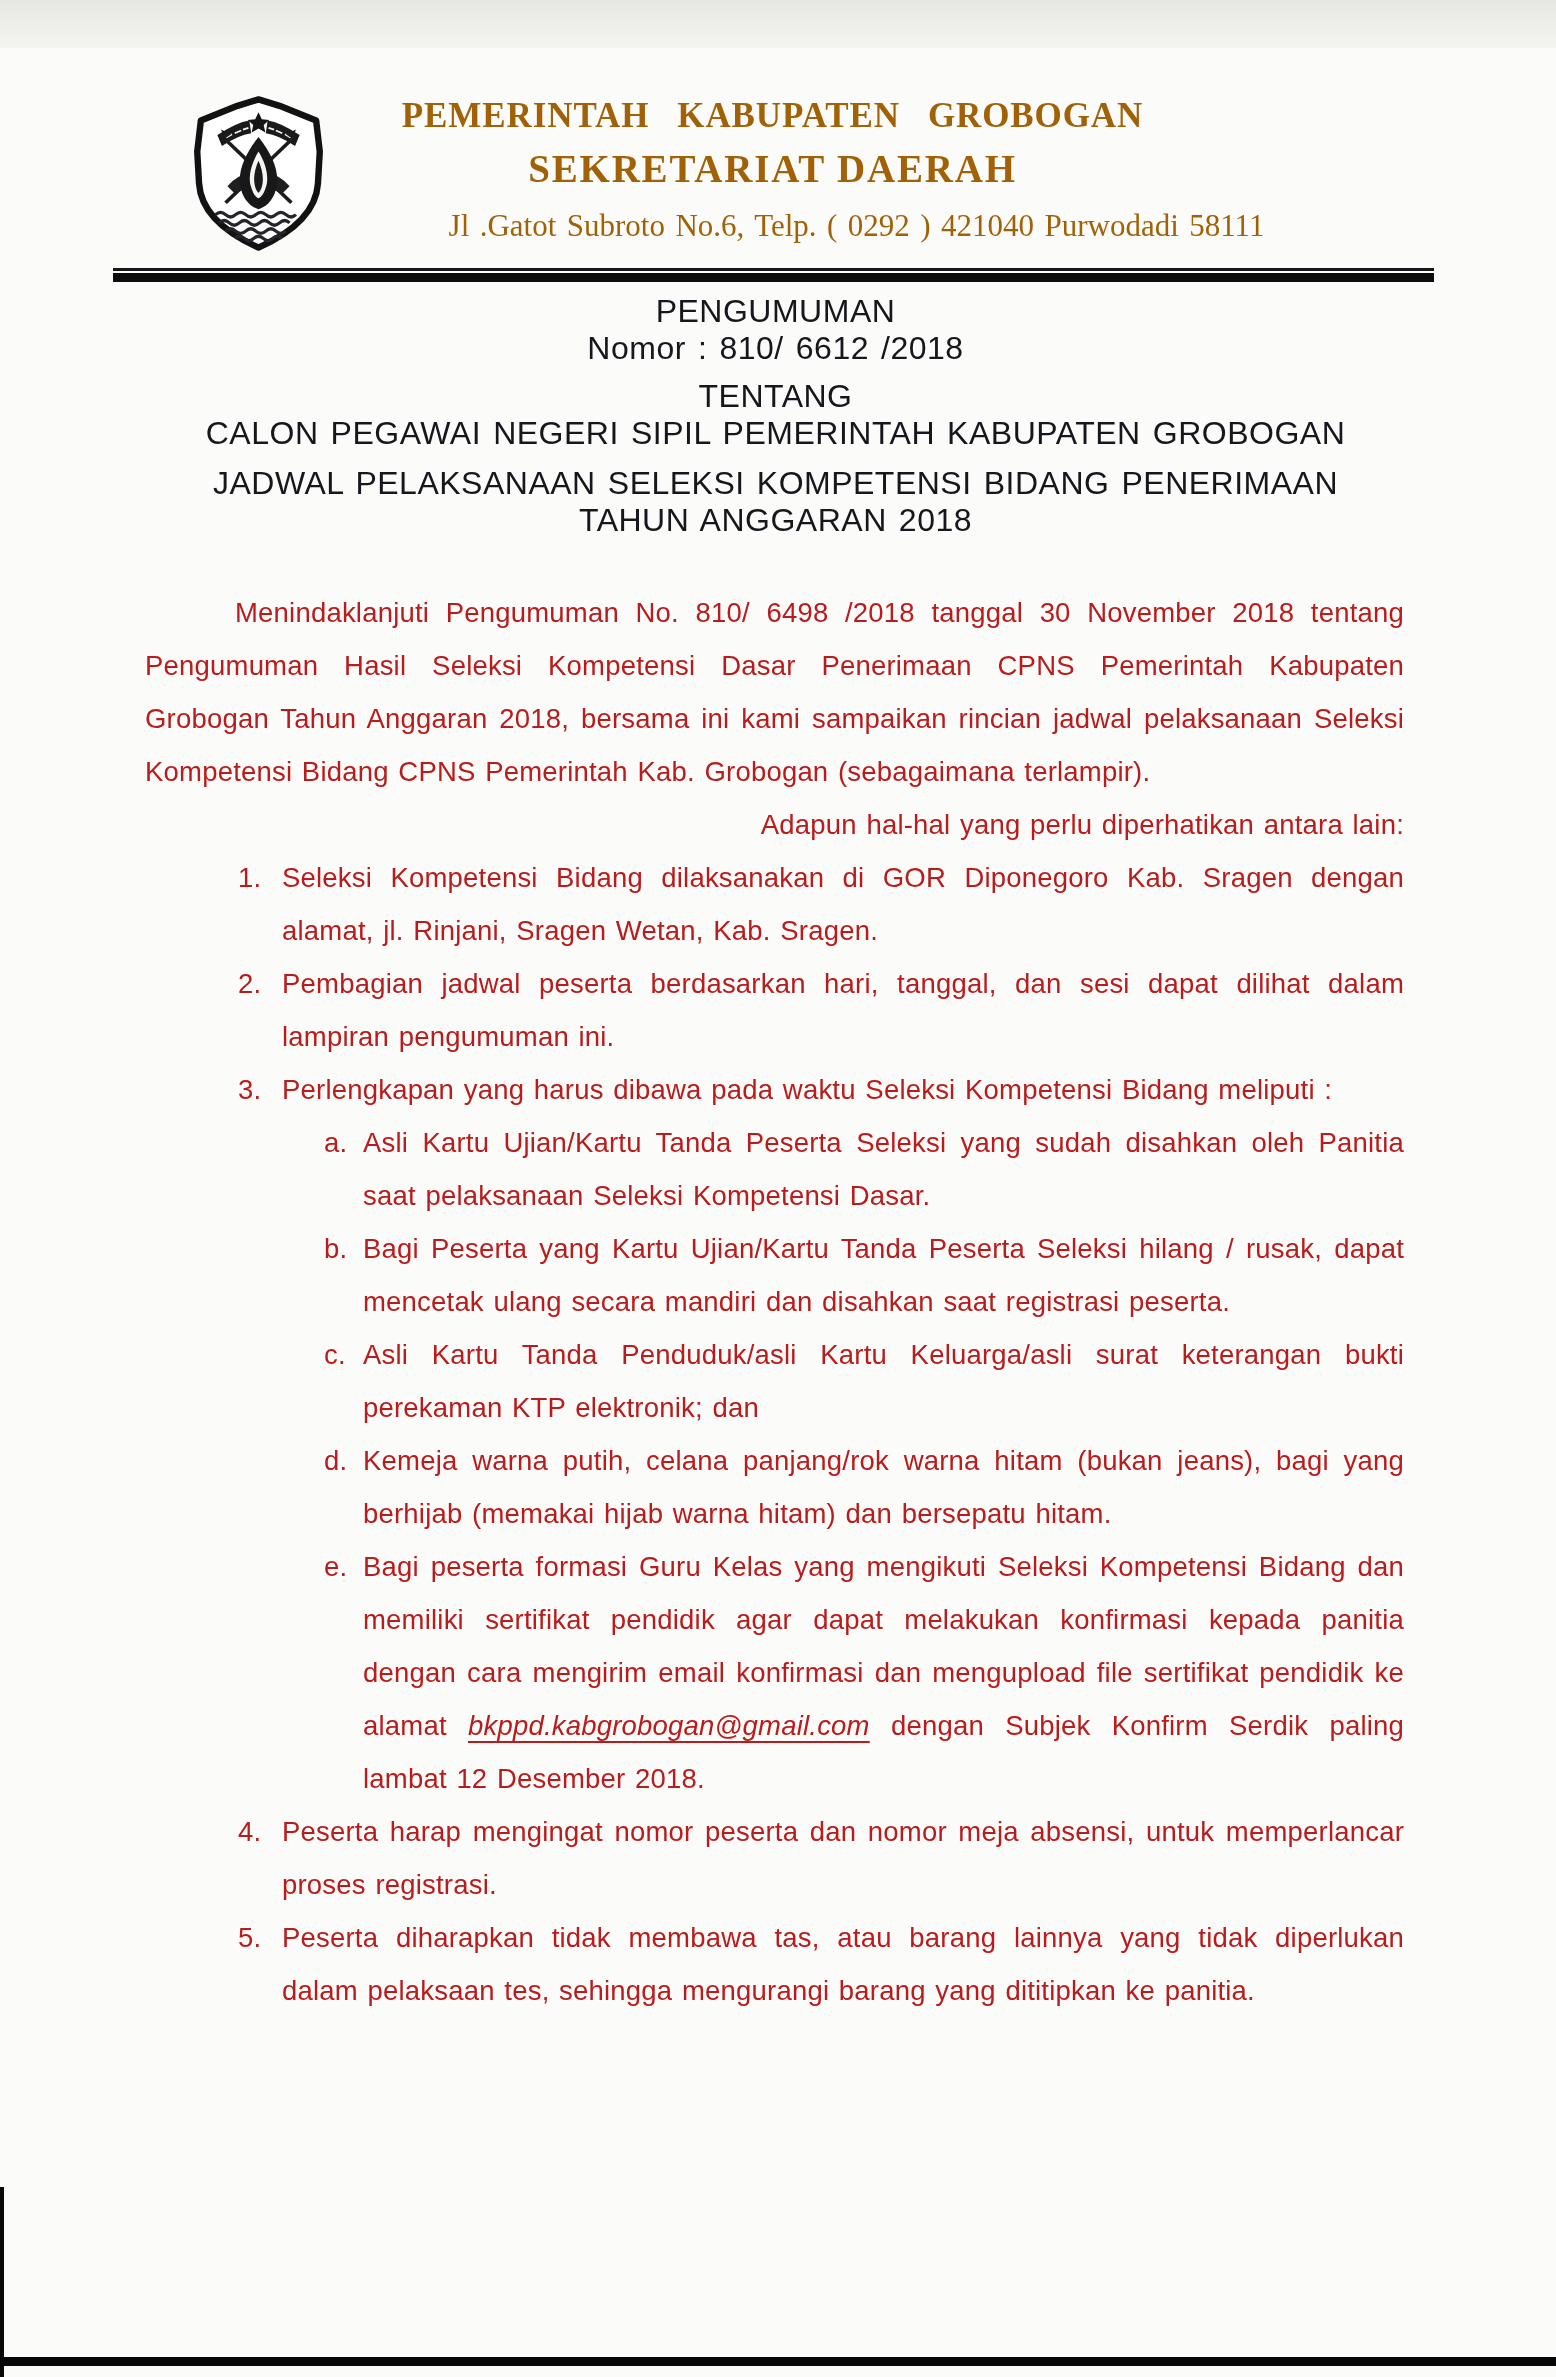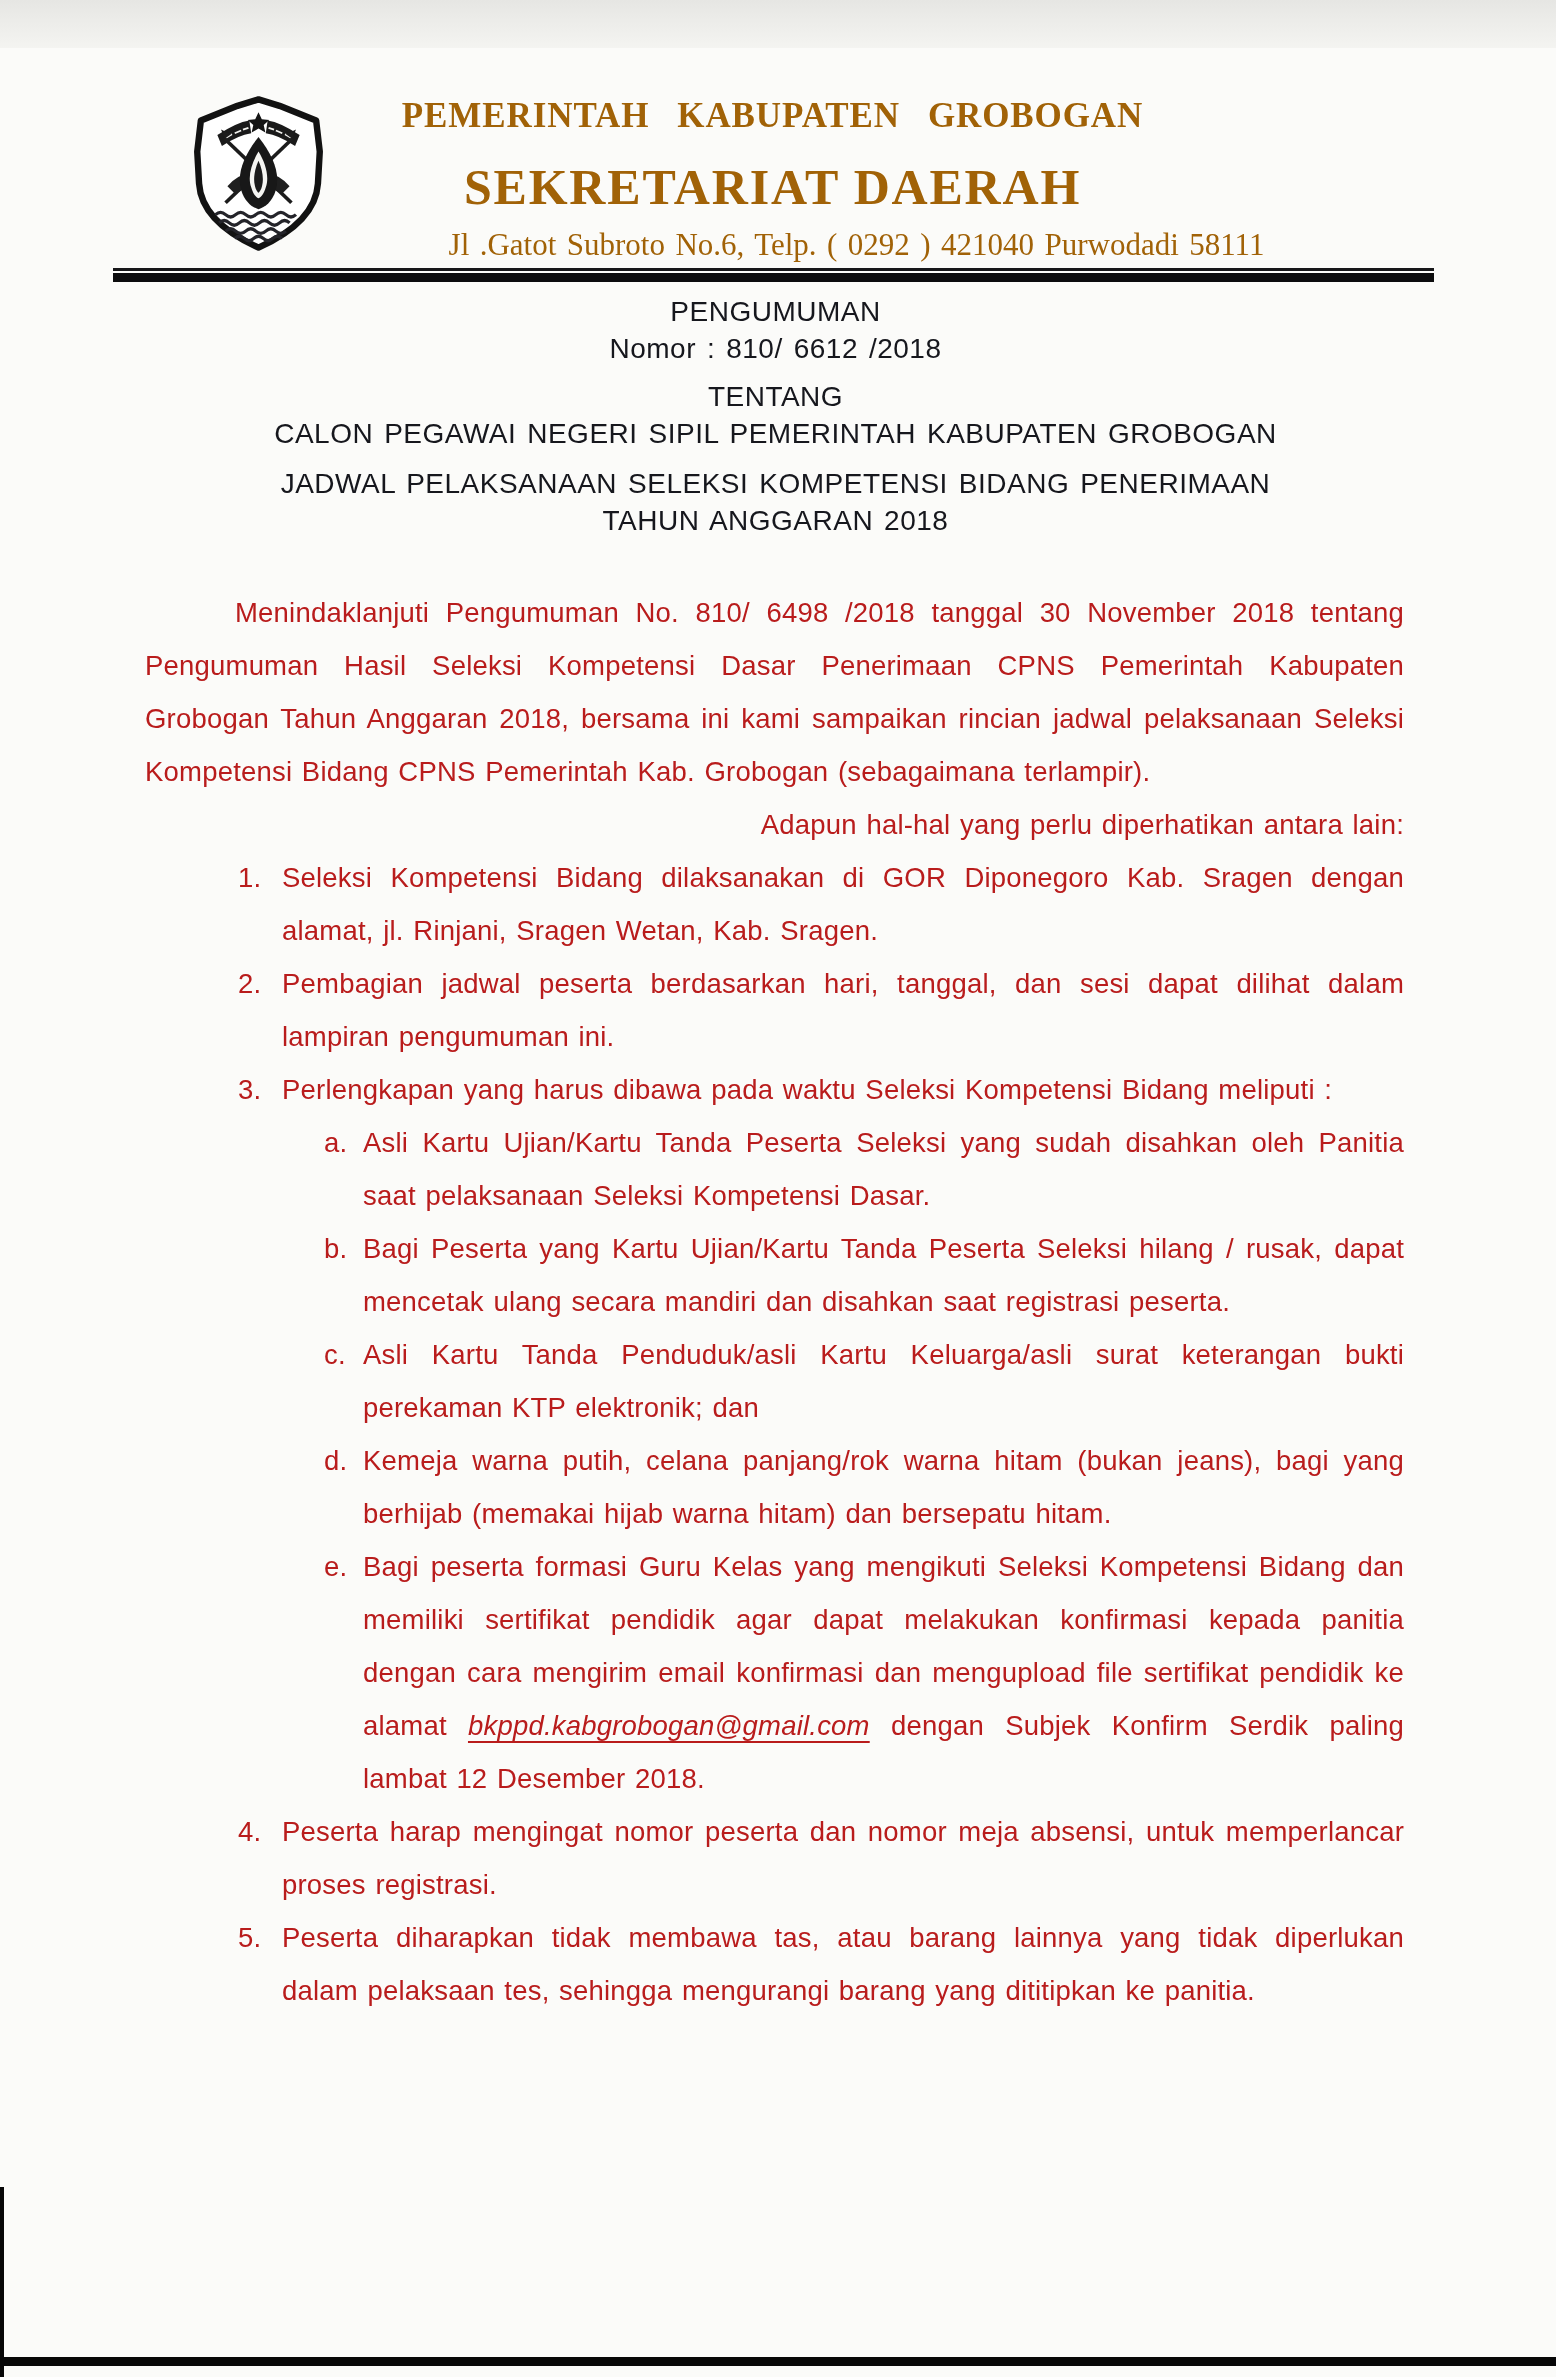--- a/index.html
+++ b/index.html
@@ -13,31 +13,31 @@
   .top-band { position:absolute; top:0; left:0; width:1557px; height:48px;
     background:linear-gradient(#e6e6e3,#f4f4f1); }
   .bottom-bar { position:absolute; left:0; top:2357px; width:1557px; height:9.2px; background:#070707; }
   .left-edge  { position:absolute; left:0; top:2187px; width:3.7px; height:190px; background:#070707; }
 
   
   .logo { position:absolute; left:189px; top:93px; width:139px; height:161px; }
   .lh-text { position:absolute; left:110px; top:95px; width:1325px; text-align:center; color:#a16207; }
   .lh1 { font-family:"Liberation Serif", serif; font-weight:700; font-size:35px; line-height:42px;
          word-spacing:18.3px; letter-spacing:0.9px; }
-  .lh2 { font-family:"Liberation Serif", serif; font-weight:700; font-size:50px; line-height:55px;
-         letter-spacing:1.8px; margin-top:23px; }
+  .lh2 { font-family:"Liberation Serif", serif; font-weight:700; font-size:39px; line-height:55px;
+         letter-spacing:1.8px; margin-top:4px; }
   .lh3 { font-family:"Liberation Serif", serif; font-size:31px; line-height:38px; margin-top:11px;
          word-spacing:2.7px; transform:translateX(84px); }
   .rule { position:absolute; left:113px; top:268px; width:1321px; }
   .rule-thin  { height:2.7px; background:#17171a; }
   .rule-thick { height:8.2px; background:#0c0c0e; margin-top:2.7px; }
 
   
   .title-block { position:absolute; left:0; top:293px; width:1551px; text-align:center;
-    font-size:28px; line-height:37px; letter-spacing:0.5px; word-spacing:2.7px; color:#16171d; }
+    font-size:32px; line-height:37px; letter-spacing:0.5px; word-spacing:2.7px; color:#16171d; }
   .tb-line { margin:0; }
   .tb-sp1 { margin-top:11px; }
   .tb-sp2 { margin-top:13px; }
 
   
   .content { position:absolute; left:145px; top:586px; width:1259px;
     font-size:27.5px; line-height:53px; letter-spacing:0.2px; word-spacing:1.8px;
     text-align:justify; color:#b91c1c; }
   .content p { margin:0; }
   .opening { text-indent:90px; }

